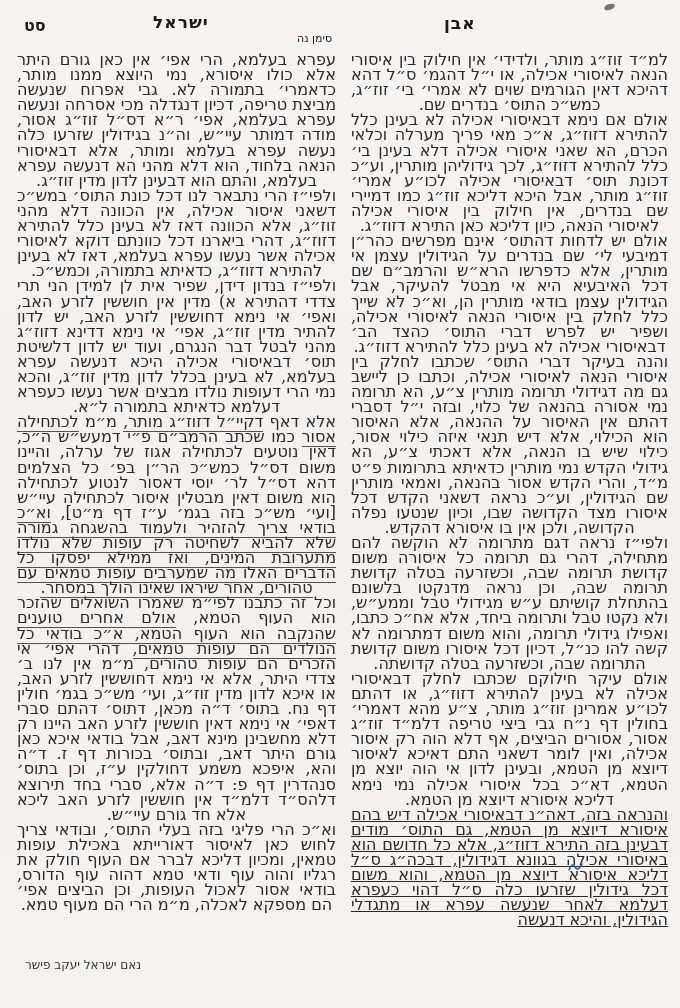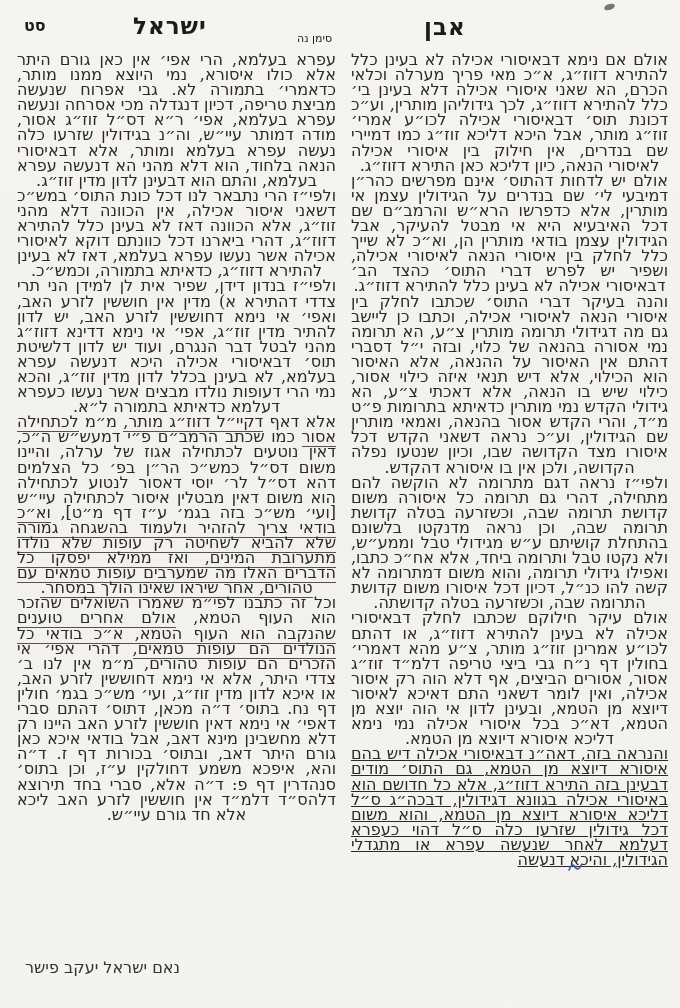--- a/index.html
+++ b/index.html
@@ -8,40 +8,40 @@
     font-family:"DejaVu Serif","DejaVu Sans",serif;
     background:#ffffff;
   }
   .page{
     position:relative;width:680px;height:1008px;overflow:hidden;
     background:linear-gradient(180deg,#f6f4f0 0%,#f3f1ed 55%,#f5f3ef 100%);
     direction:rtl;
   }
   
   .hdr{position:absolute;color:#1c1b19;white-space:nowrap;}
-  .hdr-big{font-size:23px;font-weight:bold;letter-spacing:1px;}
+  .hdr-big{font-size:17px;font-weight:bold;letter-spacing:1px;margin-left:20px;}
   #hdr-even{top:13px;left:424px;}
   #hdr-siman{top:20px;left:297px;font-size:11px;margin-top:12px;}
   #hdr-yisrael{top:12px;left:133px;}
   #hdr-daf{top:16px;left:24px;font-size:16px;font-weight:bold;}
   
   .col{
     position:absolute;top:52px;
     font-size:16px;line-height:15.1px;
     color:#2b2a26;text-align:justify;
   }
   .col-right{left:351px;width:317px;}
   .col-left{left:17px;width:319px;}
   .para{margin:0;text-align:justify;text-align-last:center;}
   .para.flow{text-align-last:auto;text-decoration:underline;}
   .ul{border-bottom:1.5px solid #55524b;}
   
   .signature{
     position:absolute;left:25px;top:958px;
-    font-size:16px;color:#33322e;direction:rtl;white-space:nowrap;
+    font-size:12px;color:#33322e;direction:rtl;white-space:nowrap;
   }
   
   .smudge{
     position:absolute;left:604px;top:4px;width:11px;height:6px;
     background:#4c4b47;border-radius:50%;transform:rotate(-18deg);opacity:.75;
   }
   .ink-mark{position:absolute;left:568px;top:861px;width:16px;height:12px;}
 </style>
 </head>
 <body>
@@ -49,34 +49,36 @@
 <div class="page">
 
   <div class="hdr hdr-big" id="hdr-even">אבן</div>
   <div class="hdr" id="hdr-siman">סימן נה</div>
   <div class="hdr hdr-big" id="hdr-yisrael">ישראל</div>
   <div class="hdr" id="hdr-daf">סט</div>
 
   <div class="smudge"></div>
 
   <div class="col col-right">
+      <p class="para"><span class="">למ״ד זוז״ג מותר, ולדידי׳ אין חילוק בין איסורי הנאה לאיסורי אכילה, או י״ל דהגמ׳ ס״ל דהא דהיכא דאין הגורמים שוים לא אמרי׳ בי׳ זוז״ג, כמש״כ התוס׳ בנדרים שם.</span></p>
       <p class="para"><span class="">אולם אם נימא דבאיסורי אכילה לא בעינן כלל להתירא דזוז״ג, א״כ מאי פריך מערלה וכלאי הכרם, הא שאני איסורי אכילה דלא בעינן בי׳ כלל להתירא דזוז״ג, לכך גידוליהן מותרין, וע״כ דכונת תוס׳ דבאיסורי אכילה לכו״ע אמרי׳ זוז״ג מותר, אבל היכא דליכא זוז״ג כמו דמיירי שם בנדרים, אין חילוק בין איסורי אכילה לאיסורי הנאה, כיון דליכא כאן התירא דזוז״ג.</span></p>
       <p class="para"><span class="">אולם יש לדחות דהתוס׳ אינם מפרשים כהר״ן דמיבעי לי׳ שם בנדרים על הגידולין עצמן אי מותרין, אלא כדפרשו הרא״ש והרמב״ם שם דכל האיבעיא היא אי מבטל להעיקר, אבל הגידולין עצמן בודאי מותרין הן, וא״כ לא שייך כלל לחלק בין איסורי הנאה לאיסורי אכילה, ושפיר יש לפרש דברי התוס׳ כהצד הב׳ דבאיסורי אכילה לא בעינן כלל להתירא דזוז״ג.</span></p>
       <p class="para"><span class="">והנה בעיקר דברי התוס׳ שכתבו לחלק בין איסורי הנאה לאיסורי אכילה, וכתבו כן ליישב גם מה דגידולי תרומה מותרין צ״ע, הא תרומה נמי אסורה בהנאה של כלוי, ובזה י״ל דסברי דהתם אין האיסור על ההנאה, אלא האיסור הוא הכילוי, אלא דיש תנאי איזה כילוי אסור, כילוי שיש בו הנאה, אלא דאכתי צ״ע, הא גידולי הקדש נמי מותרין כדאיתא בתרומות פ״ט מ״ד, והרי הקדש אסור בהנאה, ואמאי מותרין שם הגידולין, וע״כ נראה דשאני הקדש דכל איסורו מצד הקדושה שבו, וכיון שנטעו נפלה הקדושה, ולכן אין בו איסורא דהקדש.</span></p>
       <p class="para"><span class="">ולפי״ז נראה דגם מתרומה לא הוקשה להם מתחילה, דהרי גם תרומה כל איסורה משום קדושת תרומה שבה, וכשזרעה בטלה קדושת תרומה שבה, וכן נראה מדנקטו בלשונם בהתחלת קושיתם ע״ש מגידולי טבל וממע״ש, ולא נקטו טבל ותרומה ביחד, אלא אח״כ כתבו, ואפילו גידולי תרומה, והוא משום דמתרומה לא קשה להו כנ״ל, דכיון דכל איסורו משום קדושת התרומה שבה, וכשזרעה בטלה קדושתה.</span></p>
       <p class="para"><span class="">אולם עיקר חילוקם שכתבו לחלק דבאיסורי אכילה לא בעינן להתירא דזוז״ג, או דהתם לכו״ע אמרינן זוז״ג מותר, צ״ע מהא דאמרי׳ בחולין דף נ״ח גבי ביצי טריפה דלמ״ד זוז״ג אסור, אסורים הביצים, אף דלא הוה רק איסור אכילה, ואין לומר דשאני התם דאיכא לאיסור דיוצא מן הטמא, ובעינן לדון אי הוה יוצא מן הטמא, דא״כ בכל איסורי אכילה נמי נימא דליכא איסורא דיוצא מן הטמא.</span></p>
       <p class="para flow"><span class="">והנראה בזה, דאה״נ דבאיסורי אכילה דיש בהם איסורא דיוצא מן הטמא, גם התוס׳ מודים דבעינן בזה התירא דזוז״ג, אלא כל חדושם הוא באיסורי אכילה בגוונא דגידולין, דבכה״ג ס״ל דליכא איסורא דיוצא מן הטמא, והוא משום דכל גידולין שזרעו כלה ס״ל דהוי כעפרא דעלמא לאחר שנעשה עפרא או מתגדלי הגידולין, והיכא דנעשה</span></p>
     </div>
 
   <div class="col col-left">
       <p class="para"><span class="">עפרא בעלמא, הרי אפי׳ אין כאן גורם היתר אלא כולו איסורא, נמי היוצא ממנו מותר, כדאמרי׳ בתמורה לא. גבי אפרוח שנעשה מביצת טריפה, דכיון דנגדלה מכי אסרחה ונעשה עפרא בעלמא, אפי׳ ר״א דס״ל זוז״ג אסור, מודה דמותר עיי״ש, וה״נ בגידולין שזרעו כלה נעשה עפרא בעלמא ומותר, אלא דבאיסורי הנאה בלחוד, הוא דלא מהני הא דנעשה עפרא בעלמא, והתם הוא דבעינן לדון מדין זוז״ג.</span></p>
       <p class="para"><span class="">ולפי״ז הרי נתבאר לנו דכל כונת התוס׳ במש״כ דשאני איסור אכילה, אין הכוונה דלא מהני זוז״ג, אלא הכוונה דאז לא בעינן כלל להתירא דזוז״ג, דהרי ביארנו דכל כוונתם דוקא לאיסורי אכילה אשר נעשו עפרא בעלמא, דאז לא בעינן להתירא דזוז״ג, כדאיתא בתמורה, וכמש״כ.</span></p>
       <p class="para"><span class="">ולפי״ז בנדון דידן, שפיר אית לן למידן הני תרי צדדי דהתירא א) מדין אין חוששין לזרע האב, ואפי׳ אי נימא דחוששין לזרע האב, יש לדון להתיר מדין זוז״ג, אפי׳ אי נימא דדינא דזוז״ג מהני לבטל דבר הנגרם, ועוד יש לדון דלשיטת תוס׳ דבאיסורי אכילה היכא דנעשה עפרא בעלמא, לא בעינן בכלל לדון מדין זוז״ג, והכא נמי הרי דעופות נולדו מבצים אשר נעשו כעפרא דעלמא כדאיתא בתמורה ל״א.</span></p>
       <p class="para"><span class="">אלא דאף </span><span class="ul">דקיי״ל דזוז״ג מותר,</span><span class=""> מ״מ </span><span class="ul">לכתחילה אסור</span><span class=""> כמו שכתב הרמב״ם פ״י דמעש״ש ה״כ, דאין נוטעים לכתחילה אגוז של ערלה, והיינו משום דס״ל כמש״כ הר״ן בפ׳ כל הצלמים דהא דס״ל לר׳ יוסי דאסור לנטוע לכתחילה הוא משום דאין מבטלין איסור לכתחילה עיי״ש [ועי׳ מש״כ בזה בגמ׳ ע״ז דף מ״ט], </span><span class="ul">וא״כ בודאי צריך להזהיר ולעמוד בהשגחה גמורה שלא להביא לשחיטה רק עופות שלא נולדו מתערובת המינים, ואז ממילא יפסקו כל הדברים האלו מה שמערבים עופות טמאים עם טהורים, אחר שיראו שאינו הולך במסחר.</span></p>
       <p class="para"><span class="">וכל זה כתבנו לפי״מ שאמרו השואלים שהזכר הוא העוף הטמא, </span><span class="ul">אולם אחרים טוענים שהנקבה הוא העוף הטמא, א״כ בודאי כל הנולדים הם עופות טמאים,</span><span class=""> דהרי אפי׳ אי הזכרים הם עופות טהורים, מ״מ אין לנו ב׳ צדדי היתר, אלא אי נימא דחוששין לזרע האב, או איכא לדון מדין זוז״ג, ועי׳ מש״כ בגמ׳ חולין דף נח. בתוס׳ ד״ה מכאן, דתוס׳ דהתם סברי דאפי׳ אי נימא דאין חוששין לזרע האב היינו רק דלא מחשבינן מינא דאב, אבל בודאי איכא כאן גורם היתר דאב, ובתוס׳ בכורות דף ז. ד״ה והא, איפכא משמע דחולקין ע״ז, וכן בתוס׳ סנהדרין דף פ: ד״ה אלא, סברי בחד תירוצא דלהס״ד דלמ״ד אין חוששין לזרע האב ליכא אלא חד גורם עיי״ש.</span></p>
+      <p class="para"><span class="">וא״כ הרי פליגי בזה בעלי התוס׳, ובודאי צריך לחוש כאן לאיסור דאורייתא באכילת עופות טמאין, ומכיון דליכא לברר אם העוף חולק את רגליו והוה עוף ודאי טמא דהוה עוף הדורס, בודאי אסור לאכול העופות, וכן הביצים אפי׳ הם מספקא לאכלה, מ״מ הרי הם מעוף טמא.</span></p>
     </div>
 
   <svg class="ink-mark" viewBox="0 0 16 12">
     <path d="M1 9 Q4 1 7 6 T14 3" fill="none" stroke="#3f57a5" stroke-width="1.6" stroke-linecap="round"></path>
   </svg>
 
   <div class="signature">נאם ישראל יעקב פישר</div>
 
 </div>
 

